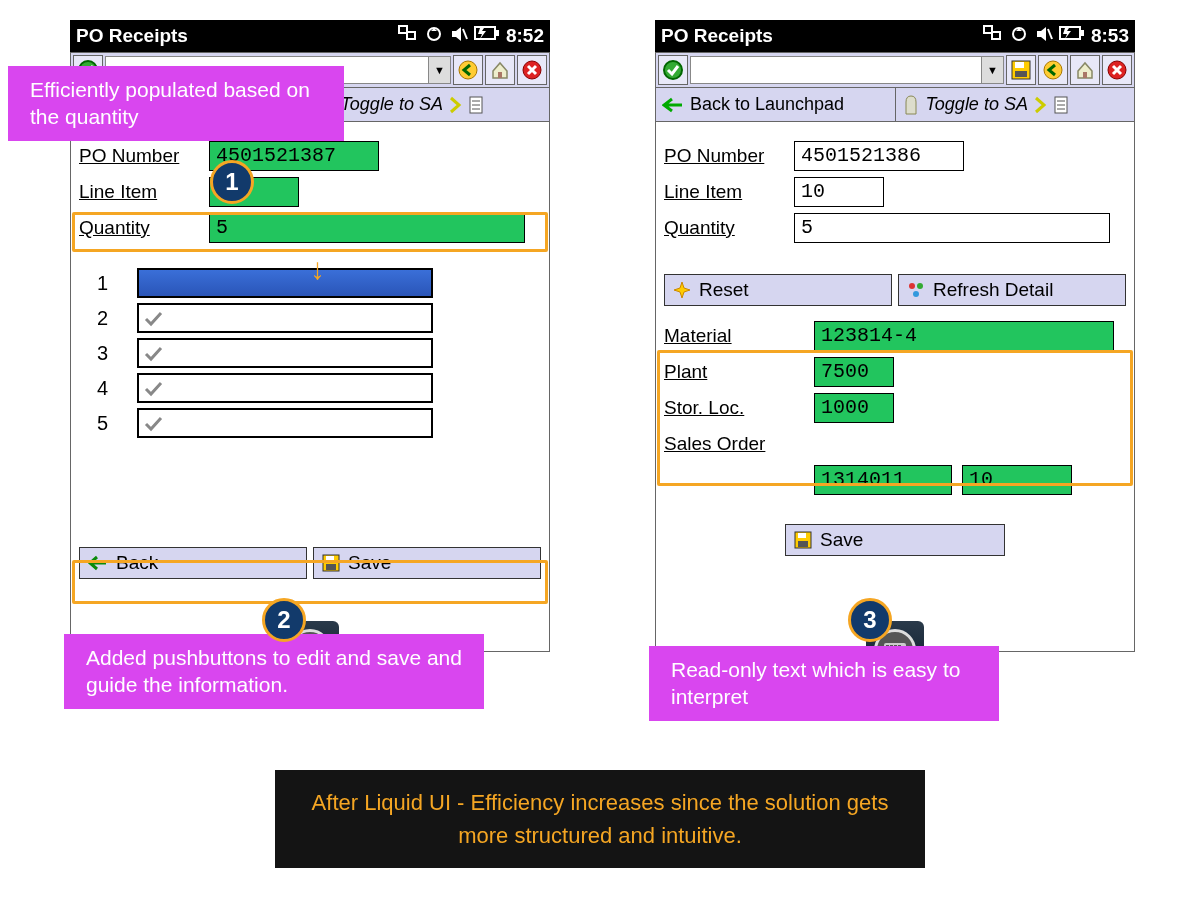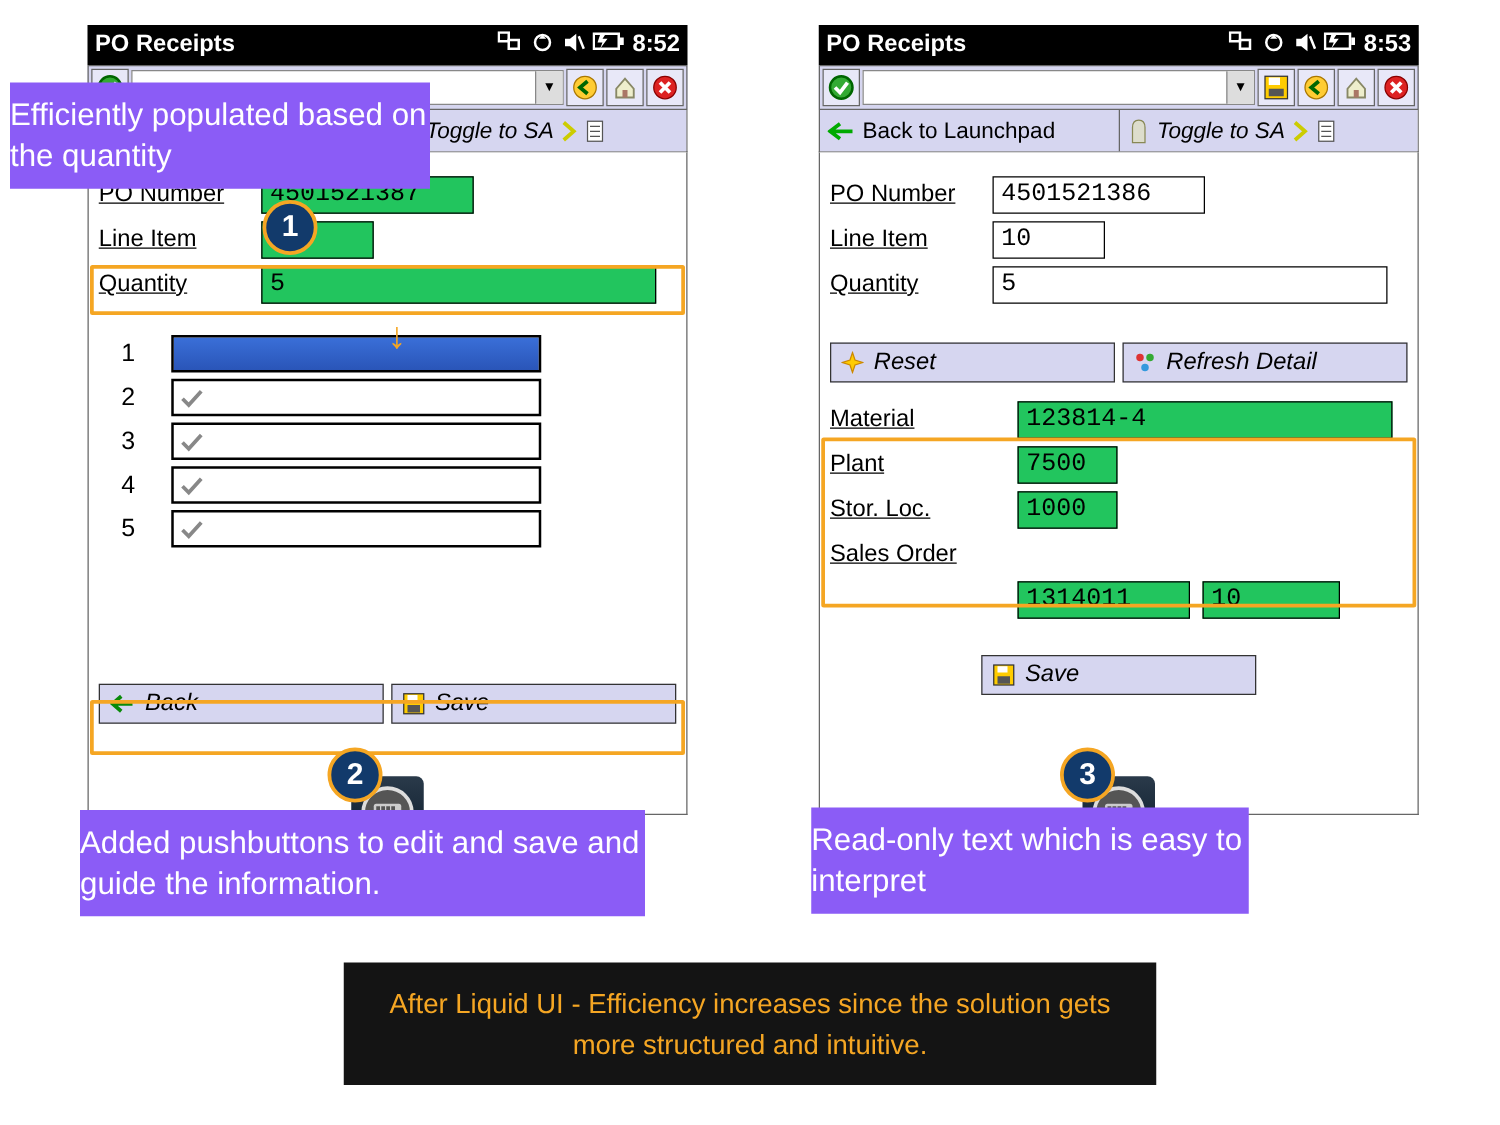--- a/index.html
+++ b/index.html
@@ -133,21 +133,20 @@
     flex: 1;
     height: 32px;
     background: #d6d6f0;
     border: 1px solid #333;
     display: flex;
     align-items: center;
     padding: 0 8px;
     gap: 8px;
     font-size: 19px;
     cursor: pointer;
-    font-style: italic;
   }
 
   
   .kbdwrap {
     position: absolute;
     left: 50%;
     transform: translateX(-50%);
     bottom: -28px;
     width: 58px; height: 58px;
     background: linear-gradient(#2a3a4a, #0a1a2a);
@@ -161,24 +160,24 @@
     border: 3px solid #ddd;
     display:flex;align-items:center;justify-content:center;
   }
 
   
   .hi { position:absolute; border:3px solid #f5a623; border-radius:2px; pointer-events:none; }
 
   
   .callout {
     position: absolute;
-    background: #8b5cf6;
+    background: #d946ef;
     color: #fff;
-    padding: 10px 0;
-    font-size: 25px;
+    padding: 10px 22px;
+    font-size: 21px;
     line-height: 1.3;
   }
 
   
   .badge {
     position: absolute;
     width: 44px; height: 44px;
     border-radius: 50%;
     background: #123a6b;
     border: 3px solid #f5a623;
@@ -549,16 +548,16 @@
 <div class="hi" style="left:72px; top:560px; width:476px; height:44px"></div>
 <div class="hi" style="left:657px; top:350px; width:476px; height:136px"></div>
 
 <div class="arrowdown" style="left:310px; top:252px">↓</div>
 
 <div class="badge" style="left:210px; top:160px">1</div>
 <div class="badge" style="left:262px; top:598px">2</div>
 <div class="badge" style="left:848px; top:598px">3</div>
 
 <div class="callout" style="left:8px; top:66px; width:336px">Efficiently populated based on the quantity</div>
-<div class="callout" style="left:64px; top:648px; width:452px">Added pushbuttons to edit and save and guide the information.</div>
+<div class="callout" style="left:64px; top:634px; width:420px">Added pushbuttons to edit and save and guide the information.</div>
 <div class="callout" style="left:649px; top:646px; width:350px">Read-only text which is easy to interpret</div>
 
 <div class="banner">After Liquid UI - Efficiency increases since the solution gets more structured and intuitive.</div>
 
 </body></html>

